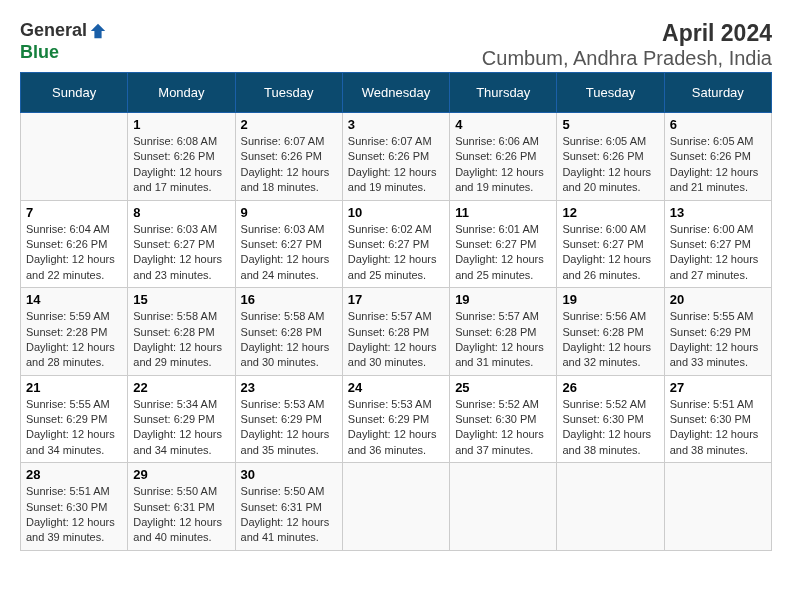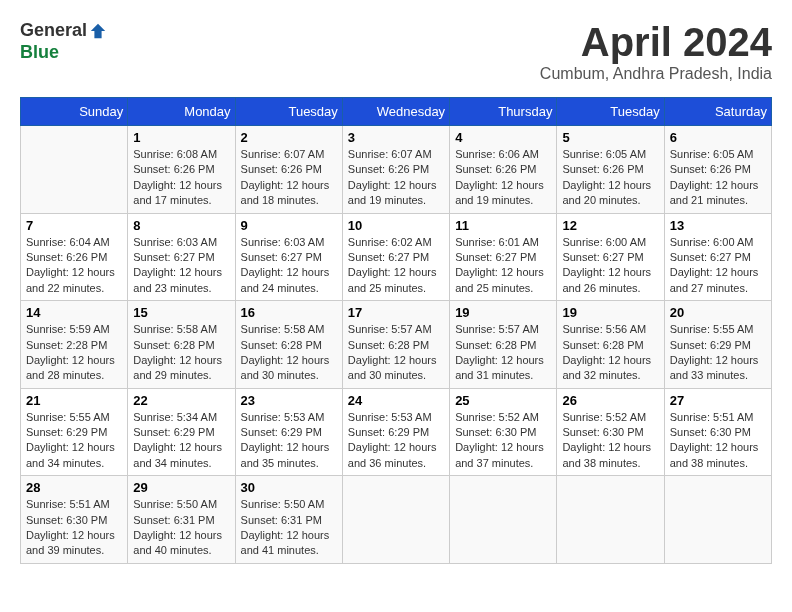--- a/index.html
+++ b/index.html
@@ -7,21 +7,21 @@
       font-family: Arial, sans-serif;
       background: #fff;
       width: 792px;
       min-height: 612px;
       padding: 20px;
     }
     .header {
       display: flex;
       justify-content: space-between;
       align-items: flex-start;
-      margin-bottom: 14px;
+      margin-bottom: 2px;
     }
     .logo {
       display: flex;
       align-items: center;
     }
     .logo-text {
       font-size: 18px;
       font-weight: bold;
       line-height: 1.2;
     }
@@ -29,38 +29,38 @@
     .logo-blue { color: #15803d; }
     .logo-icon {
       width: 18px;
       height: 18px;
       margin-left: 2px;
     }
     .title-block {
       text-align: right;
     }
     .month-title {
-      font-size: 40px;
+      font-size: 23px;
       font-weight: bold;
       color: #333;
     }
     .location {
-      font-size: 16px;
+      font-size: 20px;
       color: #555;
     }
     table {
       width: 100%;
       border-collapse: collapse;
       font-size: 11px;
     }
     thead tr th {
-      background-color: #1d4ed8;
+      background-color: #0c4a6e;
       color: #fff;
-      padding: 6px 4px;
-      text-align: right;
+      padding: 12px 4px;
+      text-align: center;
       font-size: 13px;
       font-weight: normal;
       border: 1px solid #1a5fa8;
     }
     tbody tr td {
       border: 1px solid #ccc;
       vertical-align: top;
       padding: 4px 5px;
       height: 80px;
       width: calc(100% / 7);

